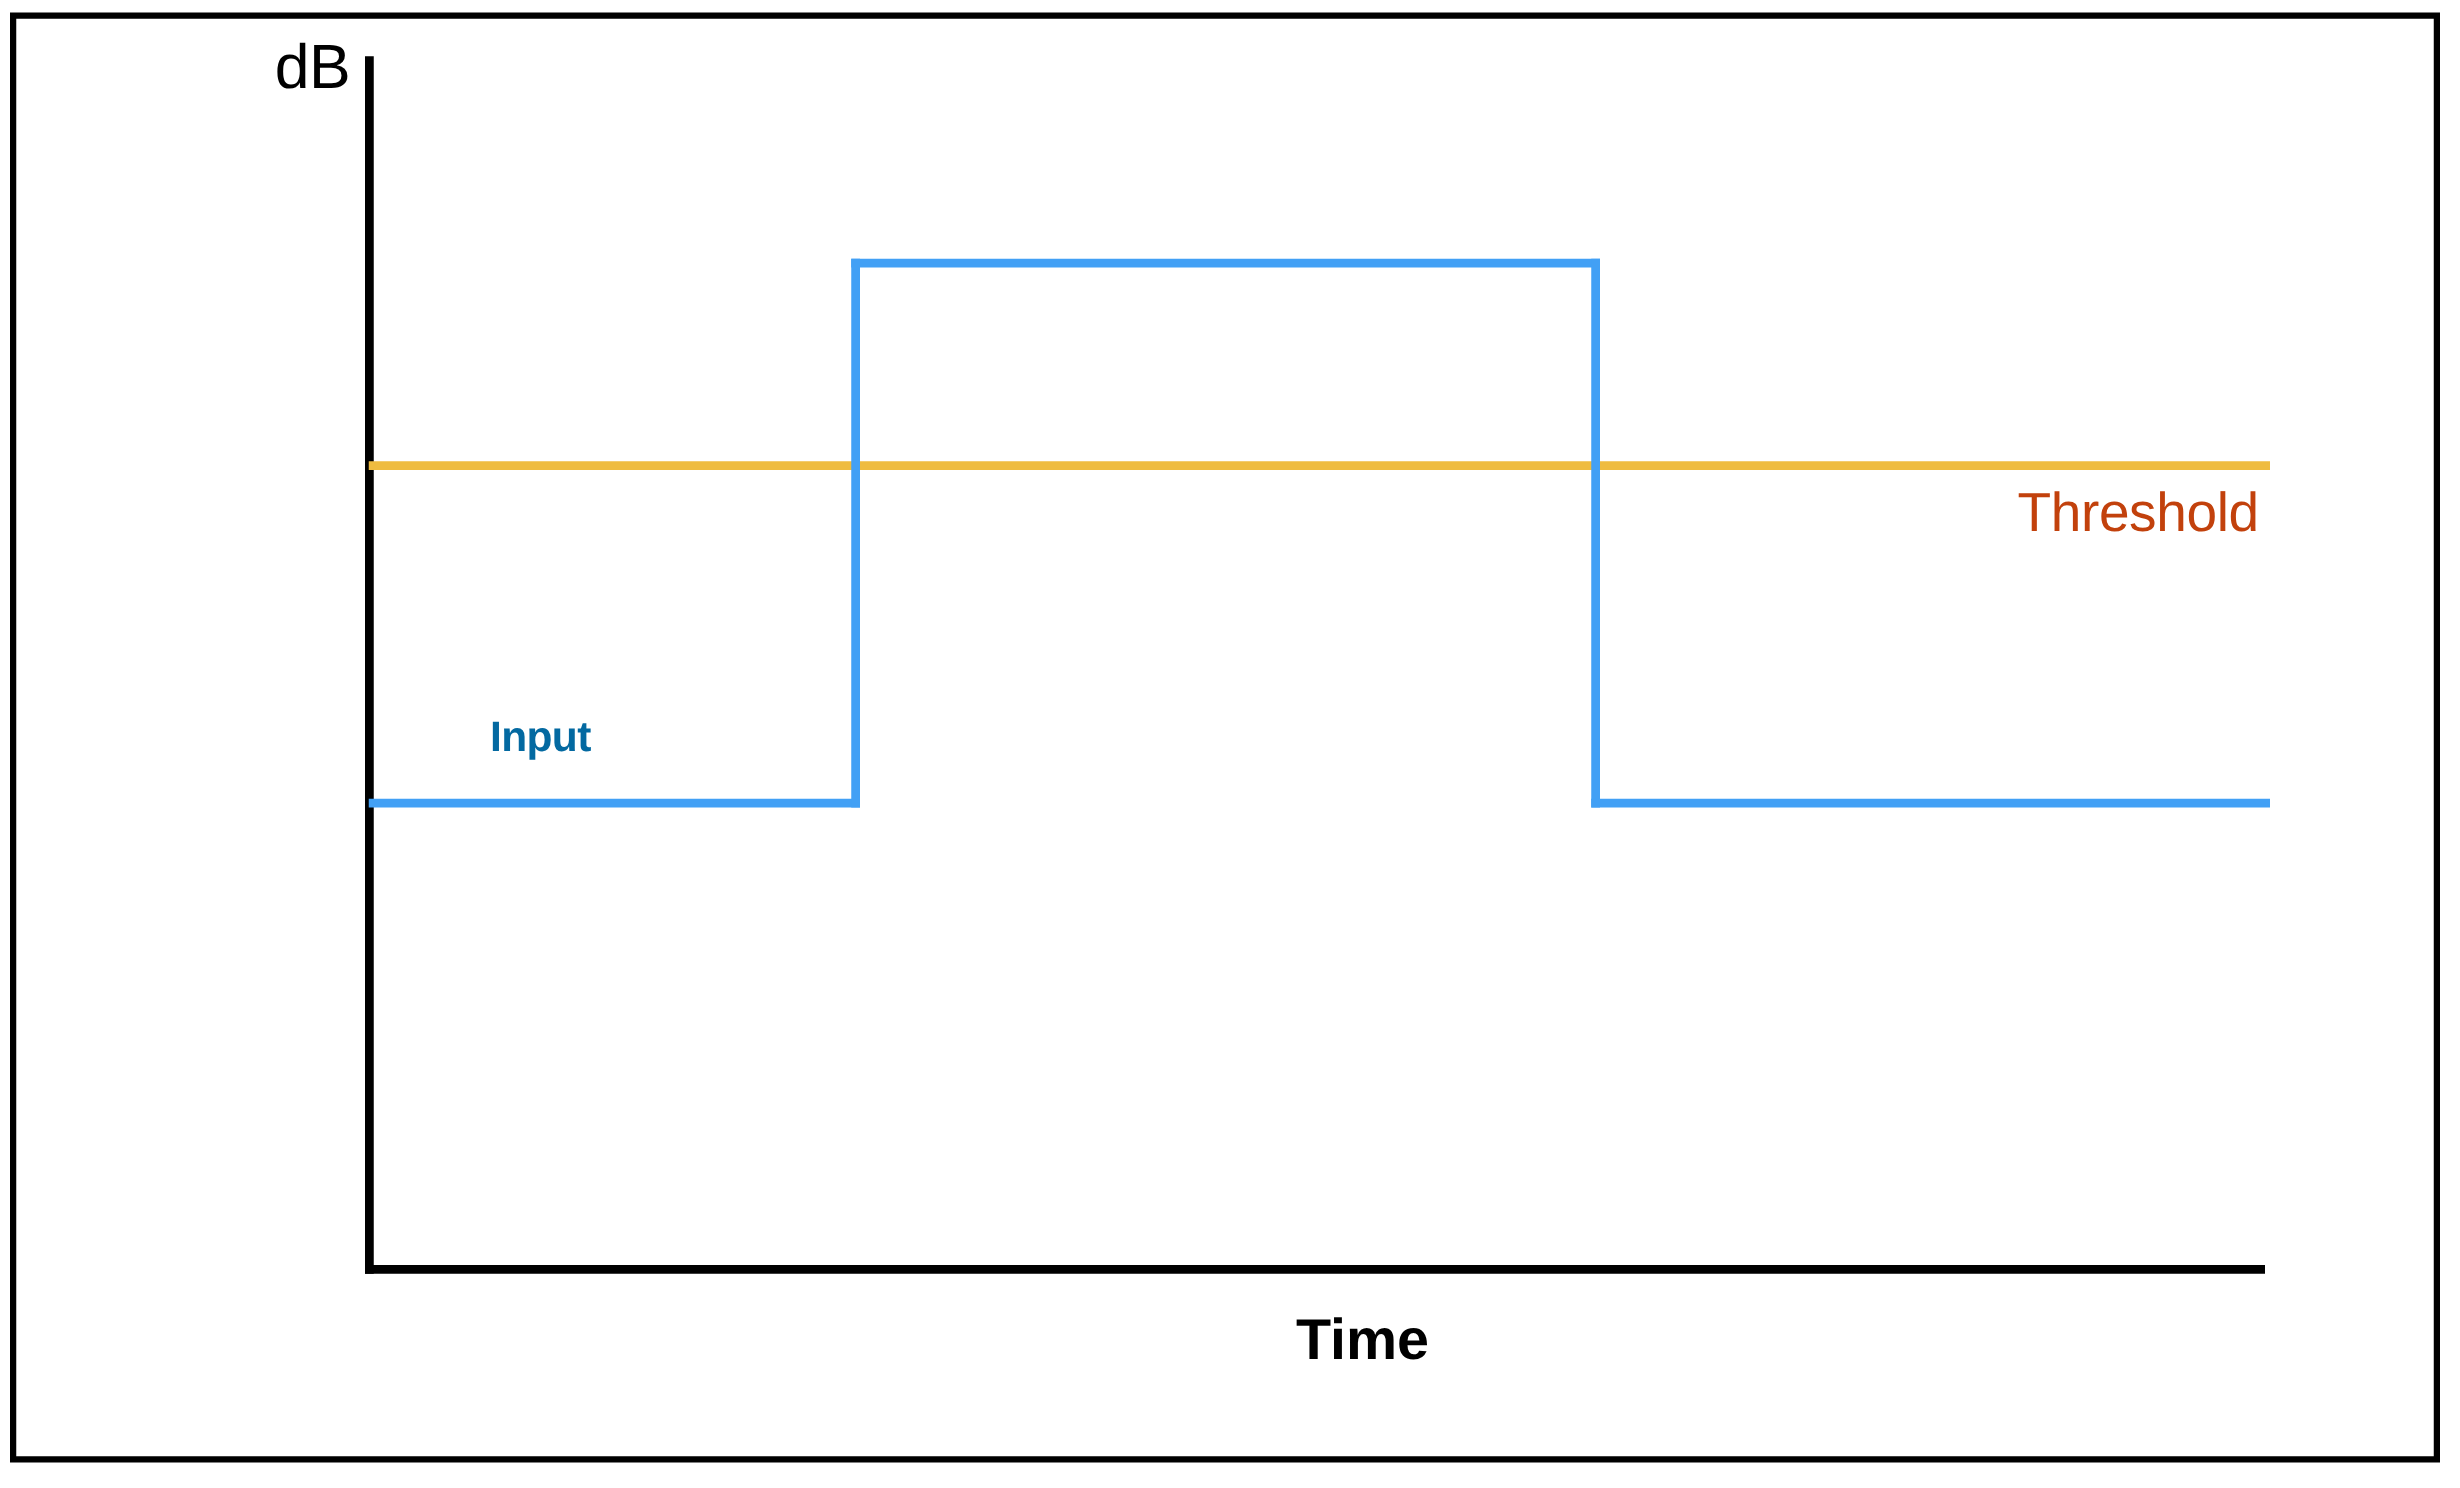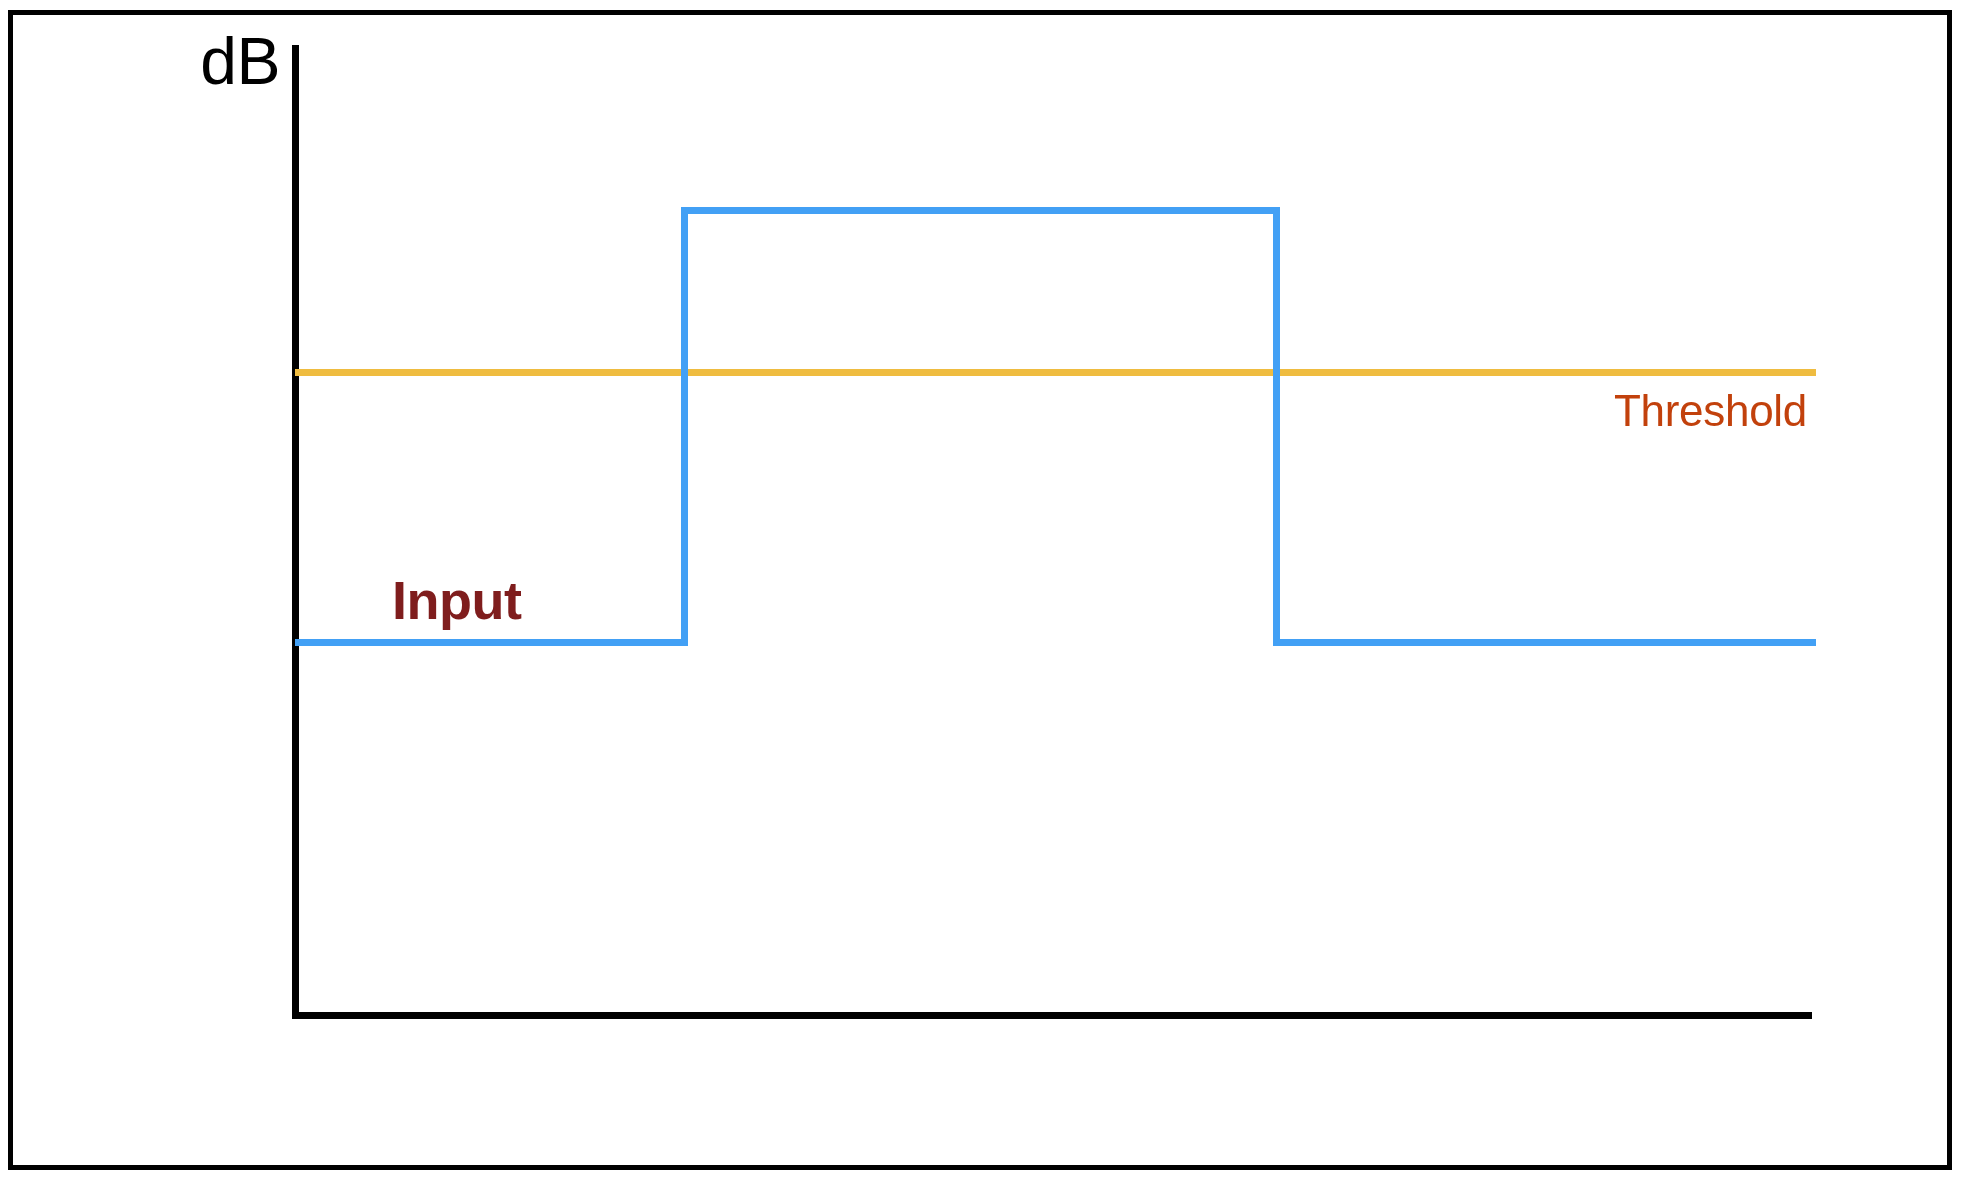--- a/index.html
+++ b/index.html
@@ -52,21 +52,21 @@
     height: 7px;
     background: #000000;
   }
   
   .label-db {
     position: absolute;
     left: 120px;
     top: 28px;
     width: 160px;
     text-align: right;
-    font-size: 66px;
+    font-size: 50px;
     font-weight: 400;
     color: #000000;
     letter-spacing: -0.5px;
     line-height: 1;
   }
   .label-level {
     position: absolute;
     left: 60px;
     top: 500px;
     width: 225px;
@@ -119,43 +119,44 @@
   
   .seg-high      { left: 681px;  top: 207px; width: 599px;  height: 7px; }
   
   .seg-fall      { left: 1273px; top: 207px; width: 7px;    height: 439px; }
   
   .seg-low-right { left: 1273px; top: 639px; width: 543px;  height: 7px; }
   .input-label {
     position: absolute;
     left: 392px;
     top: 573px;
-    font-size: 54px;
+    font-size: 34px;
     font-weight: 700;
-    color: #7f1d1d;
+    color: #0369a1;
     letter-spacing: -0.5px;
     line-height: 1;
     white-space: nowrap;
   }
 </style>
 </head>
 <body>
 
 <div id="figure">
 
   <div class="frame"></div>
 
   <div class="plot">
 
     <div class="axis-y"></div>
     <div class="axis-x"></div>
 
     <div class="label-db">dB</div>
 
 
+    <div class="label-time">Time</div>
 
     <div class="threshold-line"></div>
     <div class="threshold-label">Threshold</div>
 
     <div class="input-seg seg-low-left"></div>
     <div class="input-seg seg-rise"></div>
     <div class="input-seg seg-high"></div>
     <div class="input-seg seg-fall"></div>
     <div class="input-seg seg-low-right"></div>
 

